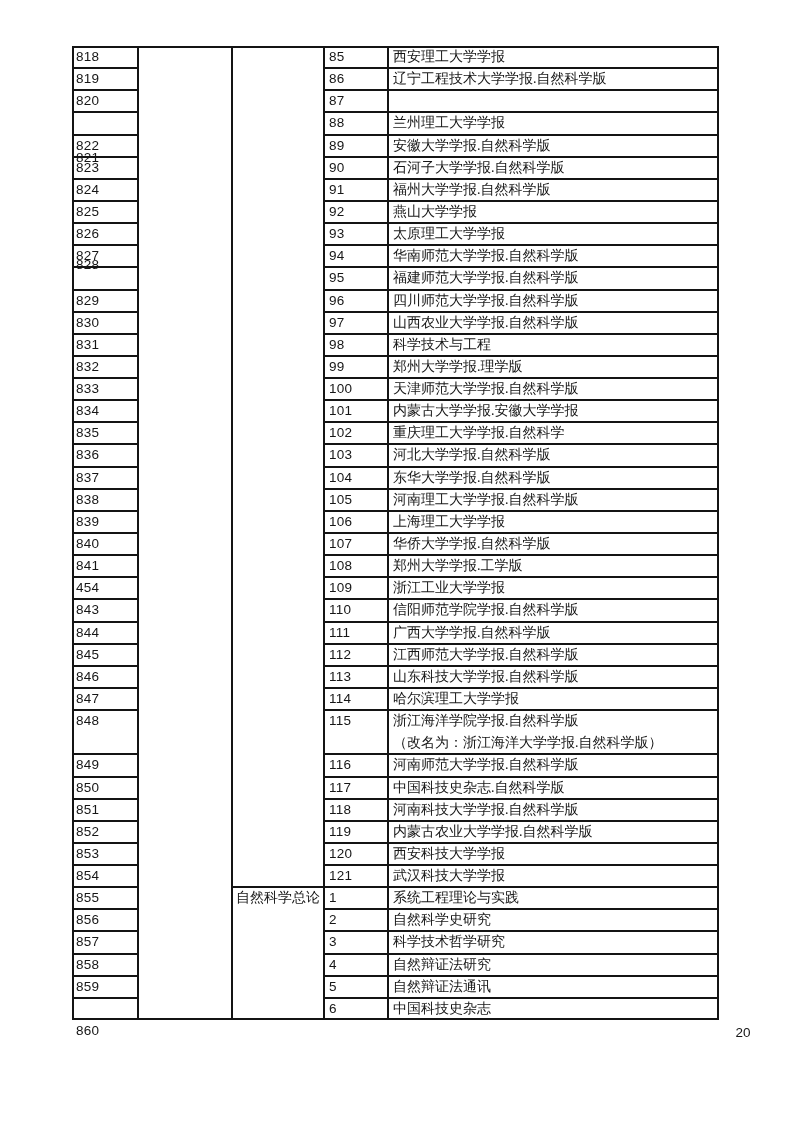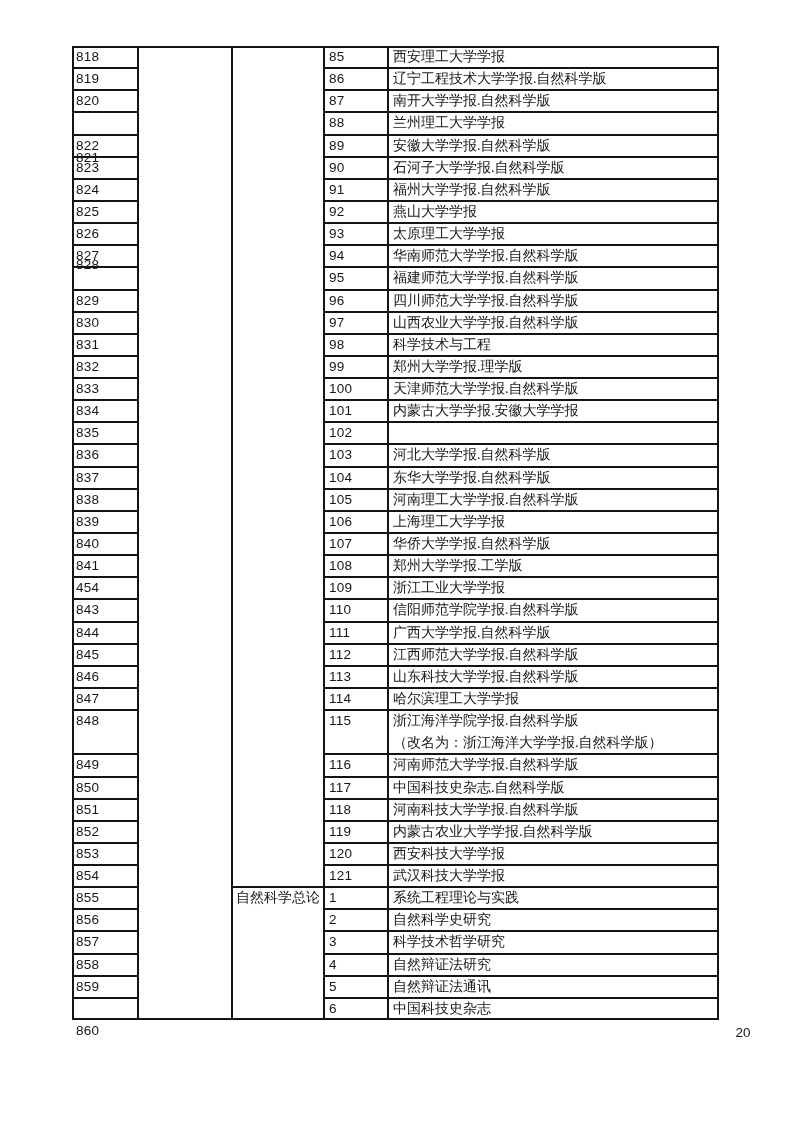--- a/index.html
+++ b/index.html
@@ -79,21 +79,20 @@
       <div class="cell cntext" style="left: 321px; top: 0px; width: 321px;">西安理工大学学报</div>
       <div class="line" style="left: 0px; top: 21px; width: 66px; height: 2px;"></div>
       <div class="line" style="left: 252px; top: 21px; width: 395px; height: 2px;"></div>
       <div class="cell numtext" style="left: 4px; top: 22px; width: 58px;">819</div>
       <div class="cell numtext" style="left: 257px; top: 22px; width: 55px;">86</div>
       <div class="cell cntext" style="left: 321px; top: 22px; width: 321px;">辽宁工程技术大学学报.自然科学版</div>
       <div class="line" style="left: 0px; top: 43px; width: 66px; height: 2px;"></div>
       <div class="line" style="left: 252px; top: 43px; width: 395px; height: 2px;"></div>
       <div class="cell numtext" style="left: 4px; top: 44px; width: 58px;">820</div>
       <div class="cell numtext" style="left: 257px; top: 44px; width: 55px;">87</div>
-      <div class="cell cntext" style="left: 321px; top: 44px; width: 321px;">南开大学学报.自然科学版</div>
       <div class="line" style="left: 0px; top: 65px; width: 66px; height: 2px;"></div>
       <div class="line" style="left: 252px; top: 65px; width: 395px; height: 2px;"></div>
       <div class="cell numtext" style="left: 4px; top: 66px; width: 58px; margin-top: 35px;">821</div>
       <div class="cell numtext" style="left: 257px; top: 66px; width: 55px;">88</div>
       <div class="cell cntext" style="left: 321px; top: 66px; width: 321px;">兰州理工大学学报</div>
       <div class="line" style="left: 0px; top: 88px; width: 66px; height: 2px;"></div>
       <div class="line" style="left: 252px; top: 88px; width: 395px; height: 2px;"></div>
       <div class="cell numtext" style="left: 4px; top: 89px; width: 58px;">822</div>
       <div class="cell numtext" style="left: 257px; top: 89px; width: 55px;">89</div>
       <div class="cell cntext" style="left: 321px; top: 89px; width: 321px;">安徽大学学报.自然科学版</div>
@@ -154,20 +153,21 @@
       <div class="cell cntext" style="left: 321px; top: 332px; width: 321px;">天津师范大学学报.自然科学版</div>
       <div class="line" style="left: 0px; top: 353px; width: 66px; height: 2px;"></div>
       <div class="line" style="left: 252px; top: 353px; width: 395px; height: 2px;"></div>
       <div class="cell numtext" style="left: 4px; top: 354px; width: 58px;">834</div>
       <div class="cell numtext" style="left: 257px; top: 354px; width: 55px;">101</div>
       <div class="cell cntext" style="left: 321px; top: 354px; width: 321px;">内蒙古大学学报.安徽大学学报</div>
       <div class="line" style="left: 0px; top: 375px; width: 66px; height: 2px;"></div>
       <div class="line" style="left: 252px; top: 375px; width: 395px; height: 2px;"></div>
       <div class="cell numtext" style="left: 4px; top: 376px; width: 58px;">835</div>
       <div class="cell numtext" style="left: 257px; top: 376px; width: 55px;">102</div>
+      <div class="cell cntext" style="left: 321px; top: 376px; width: 321px;">重庆理工大学学报.自然科学</div>
       <div class="line" style="left: 0px; top: 397px; width: 66px; height: 2px;"></div>
       <div class="line" style="left: 252px; top: 397px; width: 395px; height: 2px;"></div>
       <div class="cell numtext" style="left: 4px; top: 398px; width: 58px;">836</div>
       <div class="cell numtext" style="left: 257px; top: 398px; width: 55px;">103</div>
       <div class="cell cntext" style="left: 321px; top: 398px; width: 321px;">河北大学学报.自然科学版</div>
       <div class="line" style="left: 0px; top: 420px; width: 66px; height: 2px;"></div>
       <div class="line" style="left: 252px; top: 420px; width: 395px; height: 2px;"></div>
       <div class="cell numtext" style="left: 4px; top: 421px; width: 58px;">837</div>
       <div class="cell numtext" style="left: 257px; top: 421px; width: 55px;">104</div>
       <div class="cell cntext" style="left: 321px; top: 421px; width: 321px;">东华大学学报.自然科学版</div>

